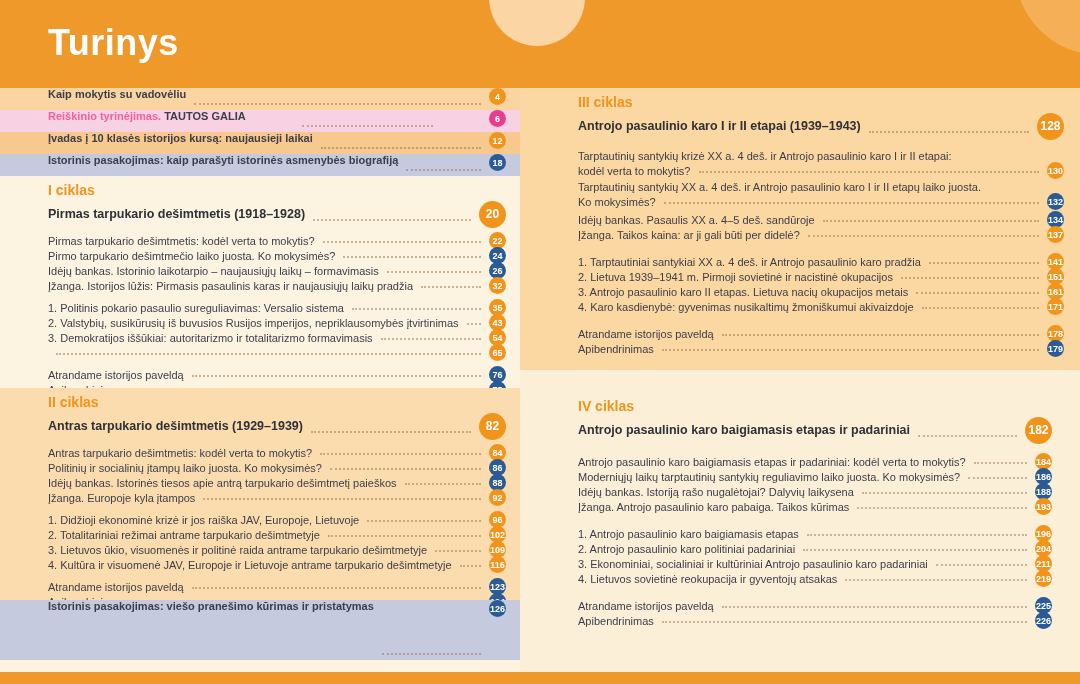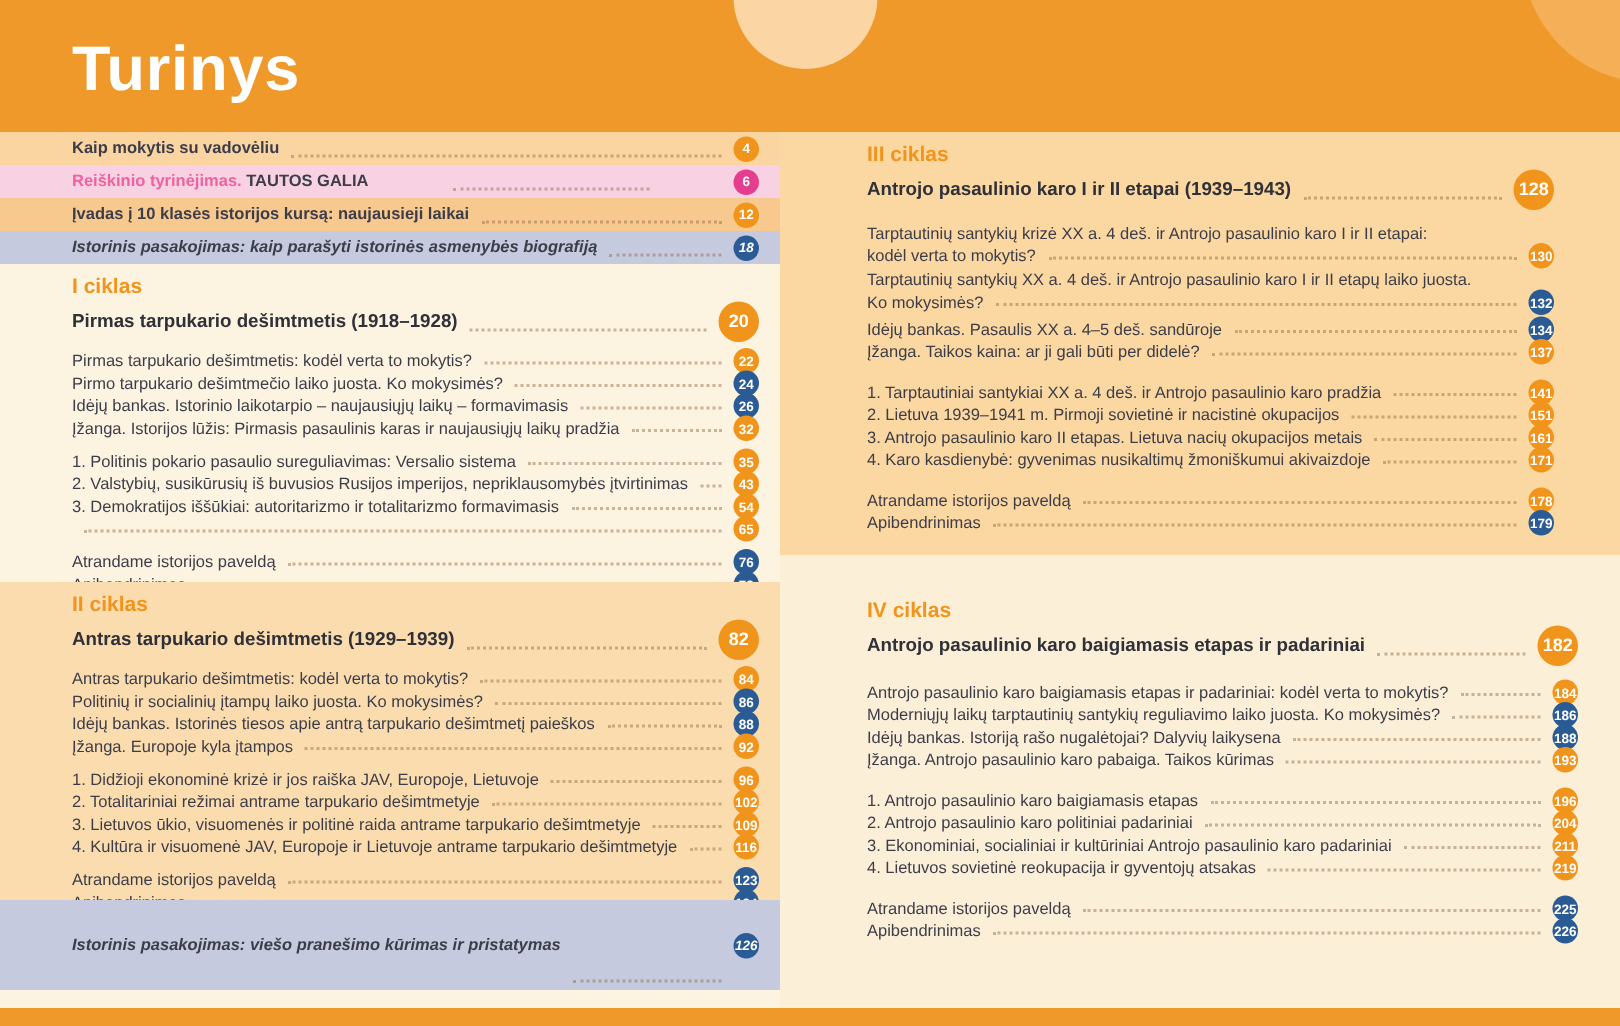--- a/index.html
+++ b/index.html
@@ -6,51 +6,51 @@
   html,body { background:#e8e8e8; }
   .page {
     width: 1080px; height: 684px; position: relative; overflow: hidden;
     font-family: "Liberation Sans", sans-serif; background:#FDF3E1;
     margin: 0 auto;
   }
   
   .header { position: relative; height: 88px; background: #F0992B; overflow: hidden; }
   .page-title {
     position: absolute; left: 48px; top: 22px;
-    color: #ffffff; font-size: 42px; font-weight: bold; letter-spacing: .5px;
+    color: #ffffff; font-size: 36px; font-weight: bold; letter-spacing: .5px;
   }
   .decor-circle-mid {
     position: absolute; width: 96px; height: 96px; border-radius: 50%;
     background: #FBD5A3; left: 489px; top: -50px;
   }
   .decor-circle-corner {
     position: absolute; width: 170px; height: 170px; border-radius: 50%;
     background: #F5B057; left: 1015px; top: -115px;
   }
   
   .footer-bar { position: absolute; left:0; bottom: 0; width: 1080px; height: 12px; background: #F0992B; }
   
   .content { display: flex; height: 584px; }
   .col-left  { width: 520px; display: flex; flex-direction: column; }
   .col-right { width: 560px; display: flex; flex-direction: column; }
   
-  .band-row { height: 22px; flex: none; display: flex; align-items: center; padding: 0 14px 0 48px; }
+  .band-row { height: 22px; flex: none; display: flex; padding: 0 14px 0 48px; }
   .band-row.tall { height: 60px; }
   .band-light-orange { background: #FAD5A2; }
   .band-pink         { background: #F8D2E3; gap: 48px; }
   .band-mid-orange   { background: #F8C98E; }
-  .band-lavender     { background: #C5CADF; font-style: italic; }
+  .band-lavender     { background: #C5CADF; }
   .band-row .lbl { font-weight: bold; }
   .bottom-strip { height: 12px; flex: none; background: #FDF3E1; }
   
   .section { padding: 6px 14px 0 48px; overflow: hidden; }
   .col-left .section  { flex: 1 1 0; }
   .sec-cream      { background: #FDF3E1; }
   .sec-peach      { background: #FBDCAE; }
-  .sec-peach-deep { background: #FBD7A2; height: 282px; flex: none; padding-right: 44px; padding-left: 58px; }
+  .sec-peach-deep { background: #FBD7A2; height: 282px; flex: none; padding-right: 16px; padding-left: 58px; }
   .sec-cream-warm { background: #FCEFD8; flex: 1 1 auto; padding: 28px 28px 0 58px; }
   .section-heading { color: #F0941C; font-weight: bold; font-size: 14px; height: 18px; margin-bottom: 2px; }
   
   .item-row { display: flex; align-items: center; height: 15px; }
   .chapter-row { height: 24px; margin-top: 2px; }
   .group { margin-top: 7px; }
   .sec-peach-deep .group, .sec-cream-warm .group { margin-top: 12px; }
   .sec-peach-deep .chapter-row, .sec-cream-warm .chapter-row { margin-bottom: 8px; }
   .lbl { font-size: 11px; color: #3C3D49; white-space: nowrap; }
   .lbl-lg { font-size: 12.5px; font-weight: bold; color: #2F3038; }

